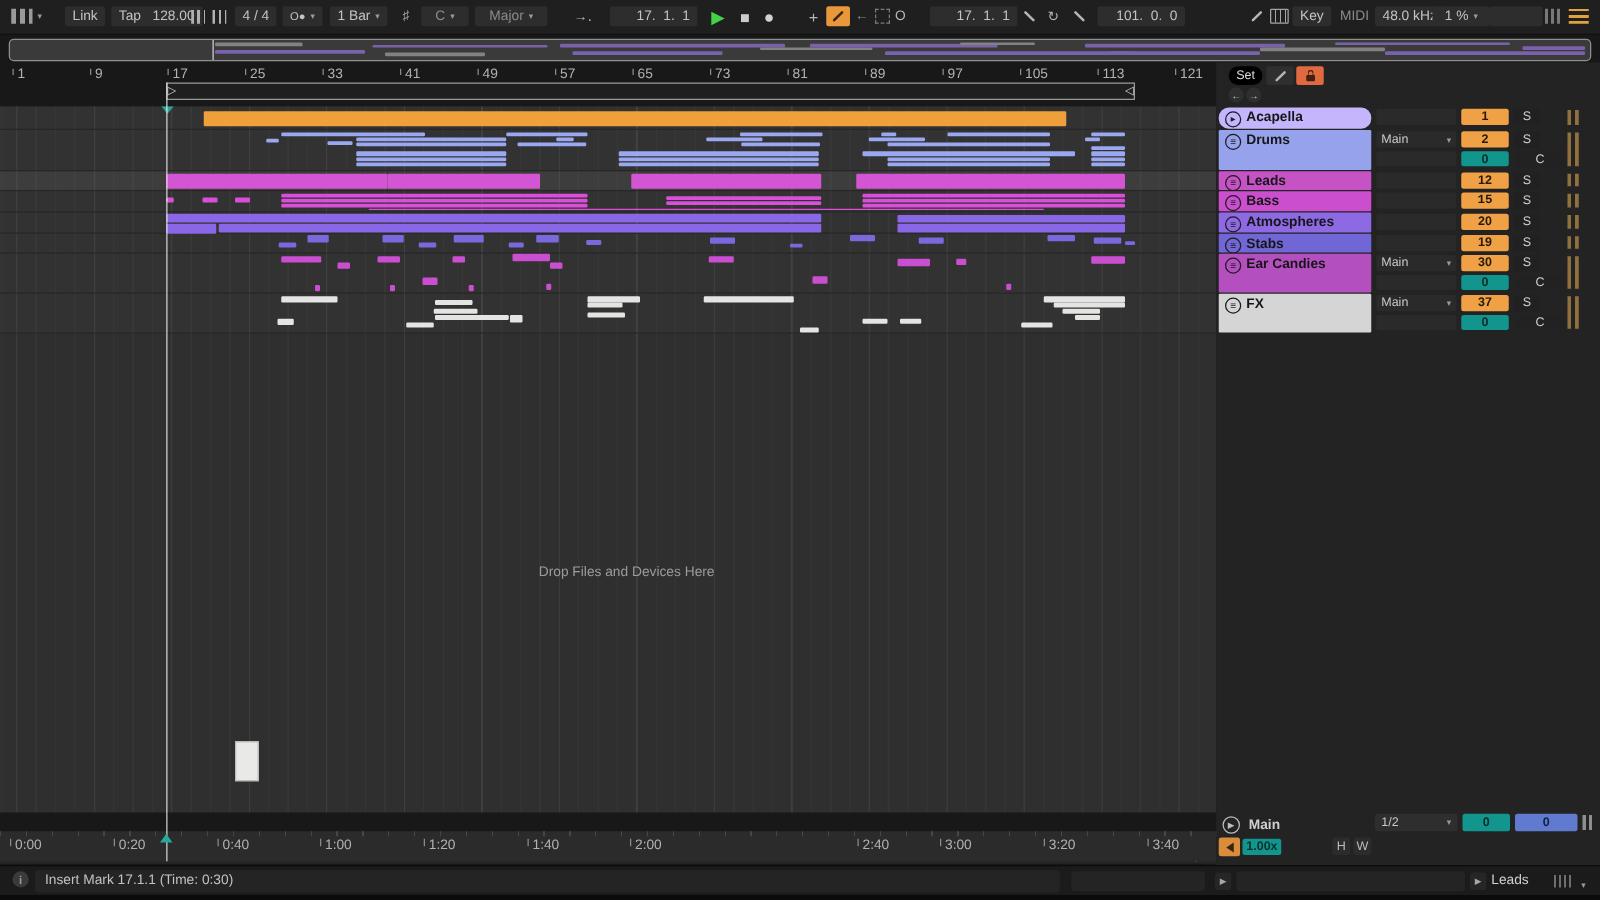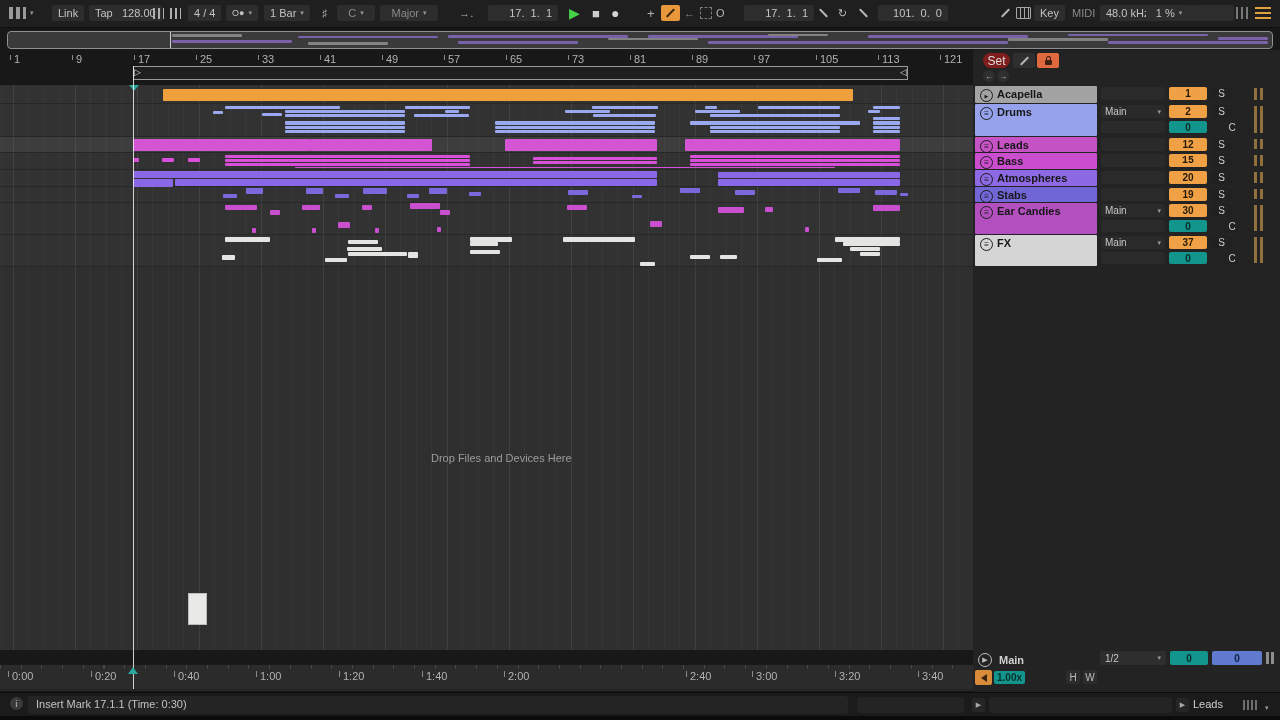--- a/index.html
+++ b/index.html
@@ -51,21 +51,21 @@
   .clip{position:absolute;border-radius:1px;}
   #selrow{position:absolute;left:0;width:973px;background:rgba(255,255,255,0.055);}
   #drop-hint{position:absolute;left:431px;top:367px;color:#9c9c9c;font-size:11px;}
   #white-block{position:absolute;left:188px;top:508px;width:17px;height:30px;background:#e9e9e7;border:1px solid #bdbdbd;}
   #ph-top{position:absolute;left:129px;top:0;width:0;height:0;border-left:5px solid transparent;border-right:5px solid transparent;border-top:6px solid #2aa79c;}
   #playhead{position:absolute;left:133px;top:66px;width:1px;height:623px;background:rgba(240,240,240,0.85);z-index:6;}
   #ph-bottom{position:absolute;left:128px;top:667px;width:0;height:0;border-left:5px solid transparent;border-right:5px solid transparent;border-bottom:7px solid #2aa79c;z-index:7;}
   
   #right-bg{position:absolute;left:973px;top:50px;width:307px;height:666px;background:#232323;}
   #headers{position:absolute;left:975px;top:52px;width:305px;height:600px;}
-  .pill{position:absolute;background:#7f1d1d;border-radius:8px;color:#dedede;font-size:12px;
+  .pill{position:absolute;background:#000000;border-radius:8px;color:#dedede;font-size:10px;
     display:flex;align-items:center;justify-content:center;}
   .sqbtn{position:absolute;background:#2f2f2f;border-radius:2px;display:flex;align-items:center;justify-content:center;}
   .lockbtn{background:#e0693f;}
   .lockbody{width:7px;height:5px;background:#402012;border-radius:1px;position:relative;margin-top:3px;}
   .lockbody::before{content:"";position:absolute;left:1px;top:-4px;width:3px;height:3px;border:1px solid #402012;border-bottom:none;border-radius:3px 3px 0 0;}
   .navcirc{position:absolute;width:12px;height:12px;border-radius:50%;background:#2f2f2f;color:#c9c9c9;
     font-size:8px;display:flex;align-items:center;justify-content:center;}
   .hrow{position:absolute;left:0;width:305px;}
   .hname{position:absolute;left:0;top:0;height:100%;width:122px;border-radius:1px;display:flex;align-items:flex-start;padding-top:2px;box-sizing:border-box;}
   .hicon{width:11px;height:11px;border:1px solid #1c1c1c;border-radius:50%;margin:1px 4px 0 5px;
@@ -336,21 +336,21 @@
     <div class="sqbtn" style="left:38px;top:1px;width:22px;height:15px">
         <span class="diag"></span>
       </div>
     <div class="sqbtn lockbtn" style="left:62px;top:1px;width:22px;height:15px">
         <span class="lockbody"></span>
       </div>
     <div class="navcirc" style="left:8px;top:18px">←</div>
     <div class="navcirc" style="left:22px;top:18px">→</div>
     <div id="hdr-rows">
         <div class="hrow" style="top: 34px; height: 17px;">
-          <div class="hname" style="background: #a3a3a3;">
+          <div class="hname" style="background: #c4b5fd; border-radius: 8px;">
             <div class="hicon" style="font-size: 5px;">▶</div>
             <span class="hlabel">Acapella</span>
           </div>
           <div class="hio" style="top: 1px;"></div>
           <div class="hnum" style="top: 1px;">1</div>
           <div class="hsolo" style="top: 1px;">S</div>
           <div class="hmeter" style="top: 2px; height: 12px;"></div>
         </div>
         <div class="hrow" style="top: 52px; height: 32px;">
           <div class="hname" style="background: rgb(150, 163, 236);">

